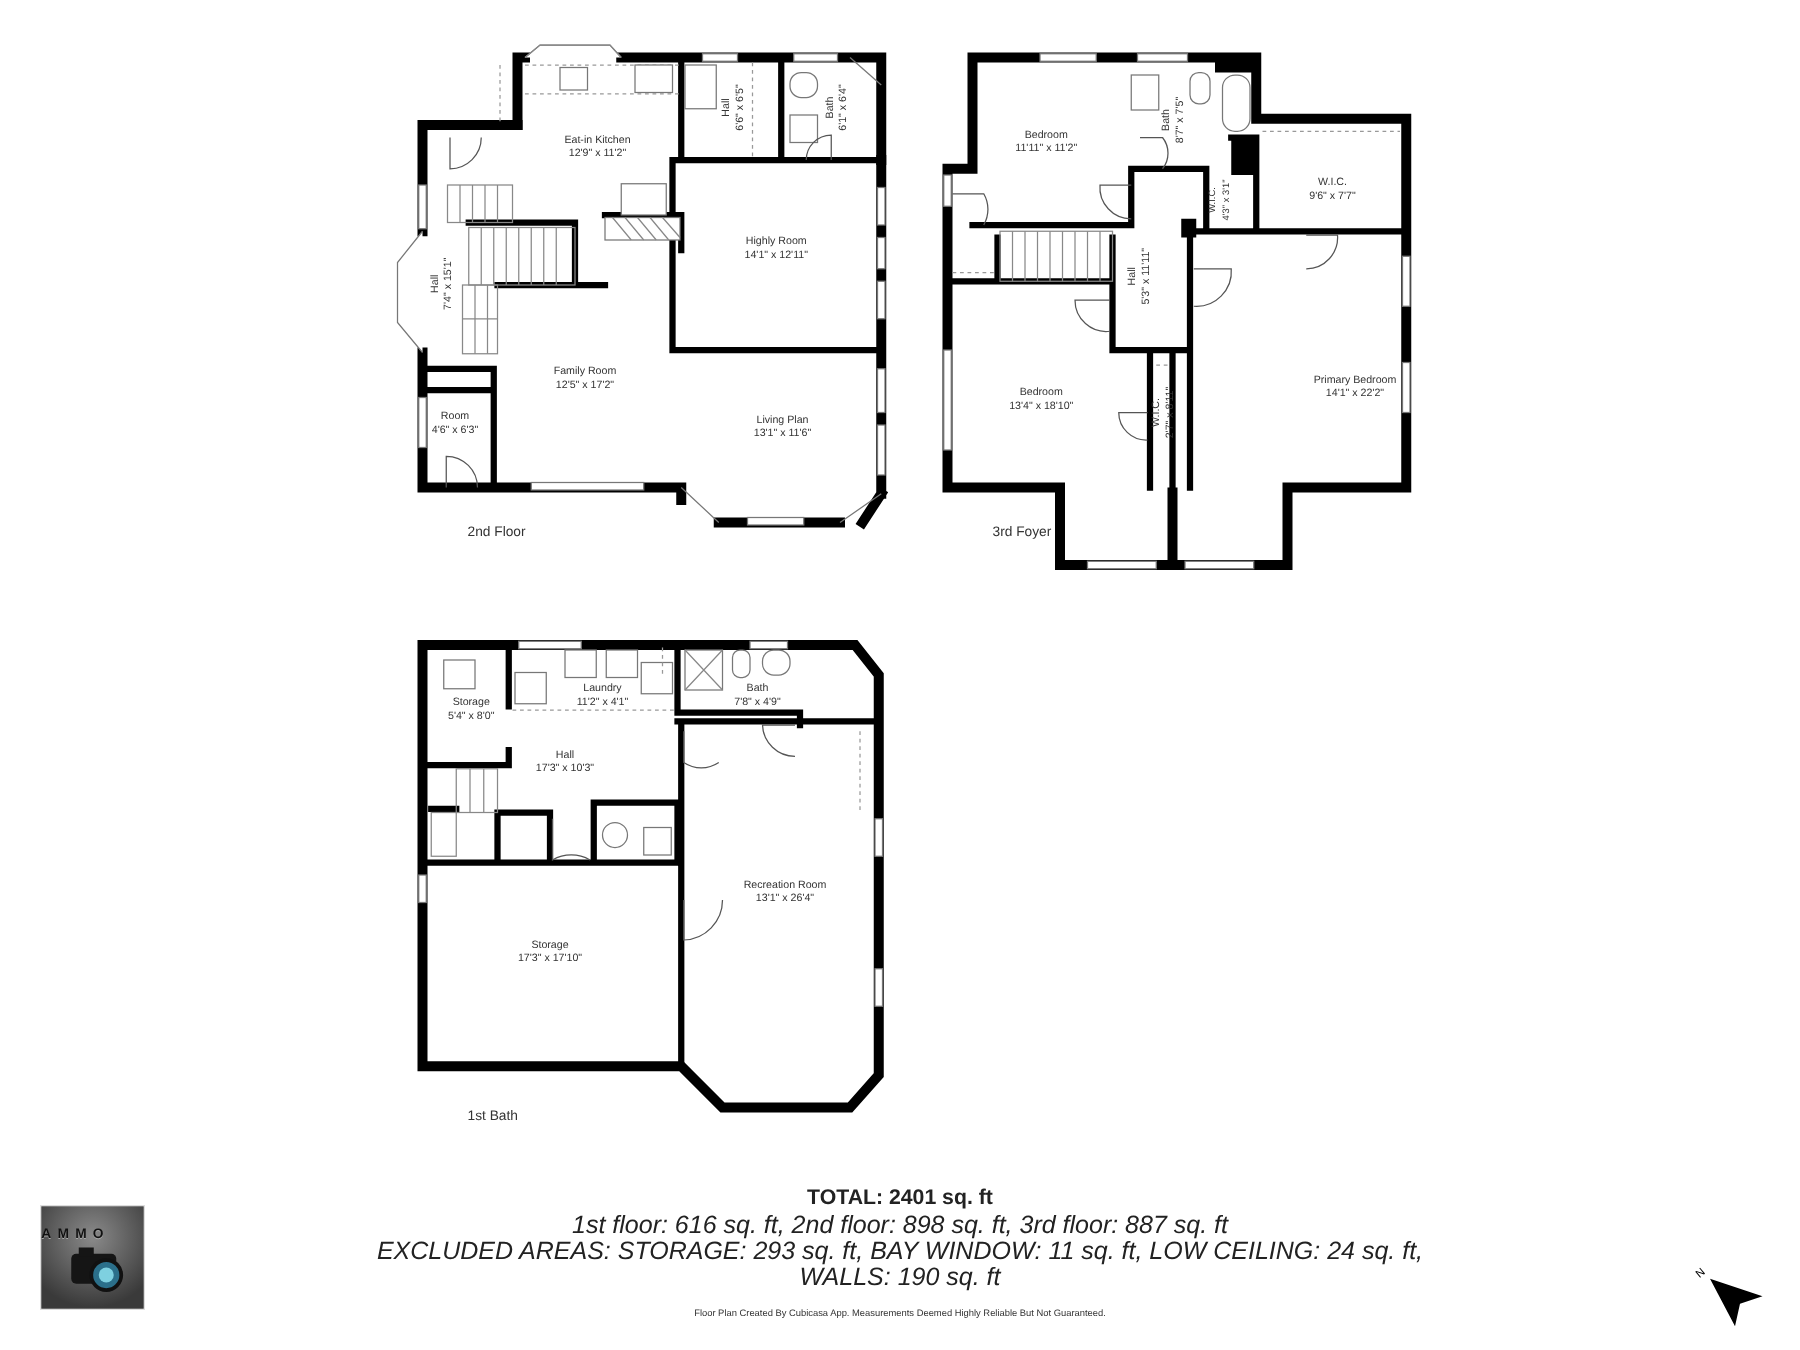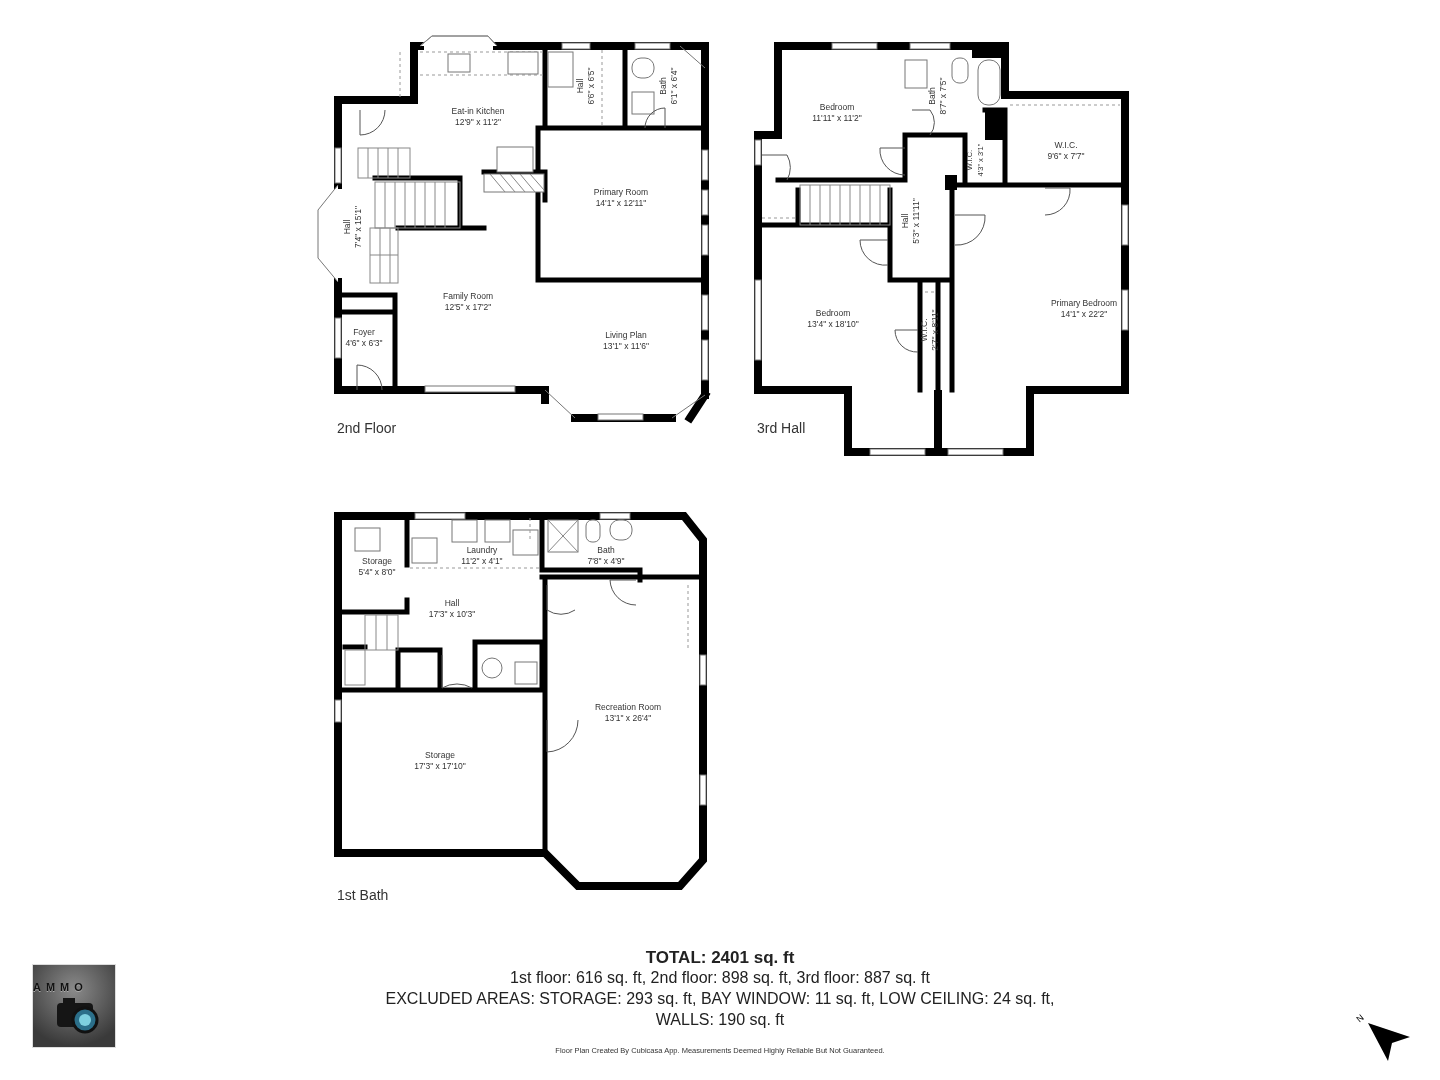--- a/index.html
+++ b/index.html
@@ -8,24 +8,24 @@
   .wall { fill: none; stroke: #000; stroke-width: 8; stroke-linejoin: miter; stroke-linecap: square; }
   .iwall { fill: none; stroke: #000; stroke-width: 5; stroke-linecap: square; }
   .thin { fill: none; stroke: #888; stroke-width: 1; }
   .dash { fill: none; stroke: #999; stroke-width: 1; stroke-dasharray: 3 3; }
   .win { fill: #fff; stroke: #777; stroke-width: 1; }
   .door { fill: none; stroke: #555; stroke-width: 1; }
   .fix { fill: #fff; stroke: #777; stroke-width: 1; }
   .solid { fill: #000; }
   .label { position: absolute; text-align: center; font-size: 8.5px; line-height: 11px; color: #333; white-space: nowrap; transform: translate(-50%, -50%); }
   .label.rot { transform: translate(-50%, -50%) rotate(-90deg); }
-  .floor-label { position: absolute; font-size: 14px; color: #333; }
+  .floor-label { position: absolute; font-size: 11px; color: #333; margin-left: 37px; }
   .summary { position: absolute; left: 0; width: 1440px; text-align: center; color: #222; }
   .total { top: 948px; font-size: 17px; font-weight: bold; }
-  .line { font-size: 16px; }
+  .line { font-size: 20px; font-style: italic; }
   .l1 { top: 969px; } .l2 { top: 990px; } .l3 { top: 1011px; }
   .disclaimer { top: 1046px; font-size: 7.5px; color: #333; }
   .logo { position: absolute; left: 33px; top: 965px; width: 82px; height: 82px; background: radial-gradient(circle at 50% 30%, #8a8a8a, #3a3a3a 80%); box-shadow: 0 0 0 1px #ddd; }
   .logo-text { position: absolute; top: 16px; left: 0; width: 82px; text-align: left; font-size: 11px; letter-spacing: 5px; font-weight: bold; color: #111; text-shadow: 0 1px 0 #aaa; }
   .compass { position: absolute; left: 1352px; top: 1005px; width: 65px; height: 60px; }
 </style>
 </head>
 <body>
 
 <svg class="plan" viewBox="0 0 1440 1080">
@@ -198,33 +198,33 @@
 </div>
 <div class="label rot" style="left:669px;top:86px">
   <div>Bath</div>
   <div>6'1" x 6'4"</div>
 </div>
 <div class="label rot" style="left:353px;top:227px">
   <div>Hall</div>
   <div>7'4" x 15'1"</div>
 </div>
 <div class="label" style="left:621px;top:198px">
-  <div>Primary Room</div>
+  <div>Highly Room</div>
   <div>14'1" x 12'11"</div>
 </div>
 <div class="label" style="left:468px;top:302px">
   <div>Family Room</div>
   <div>12'5" x 17'2"</div>
 </div>
 <div class="label" style="left:626px;top:341px">
   <div>Living Plan</div>
   <div>13'1" x 11'6"</div>
 </div>
 <div class="label" style="left:364px;top:338px">
-  <div>Foyer</div>
+  <div>Room</div>
   <div>4'6" x 6'3"</div>
 </div>
 <div class="floor-label" style="left:337px;top:420px">2nd Floor</div>
 
 <div class="label" style="left:837px;top:113px">
   <div>Bedroom</div>
   <div>11'11" x 11'2"</div>
 </div>
 <div class="label rot" style="left:938px;top:96px">
   <div>Bath</div>
@@ -247,21 +247,21 @@
   <div>13'4" x 18'10"</div>
 </div>
 <div class="label rot" style="left:930px;top:330px">
   <div>W.I.C.</div>
   <div>2'7" x 8'11"</div>
 </div>
 <div class="label" style="left:1084px;top:309px">
   <div>Primary Bedroom</div>
   <div>14'1" x 22'2"</div>
 </div>
-<div class="floor-label" style="left:757px;top:420px">3rd Hall</div>
+<div class="floor-label" style="left:757px;top:420px">3rd Foyer</div>
 
 <div class="label" style="left:377px;top:567px">
   <div>Storage</div>
   <div>5'4" x 8'0"</div>
 </div>
 <div class="label" style="left:482px;top:556px">
   <div>Laundry</div>
   <div>11'2" x 4'1"</div>
 </div>
 <div class="label" style="left:606px;top:556px">

